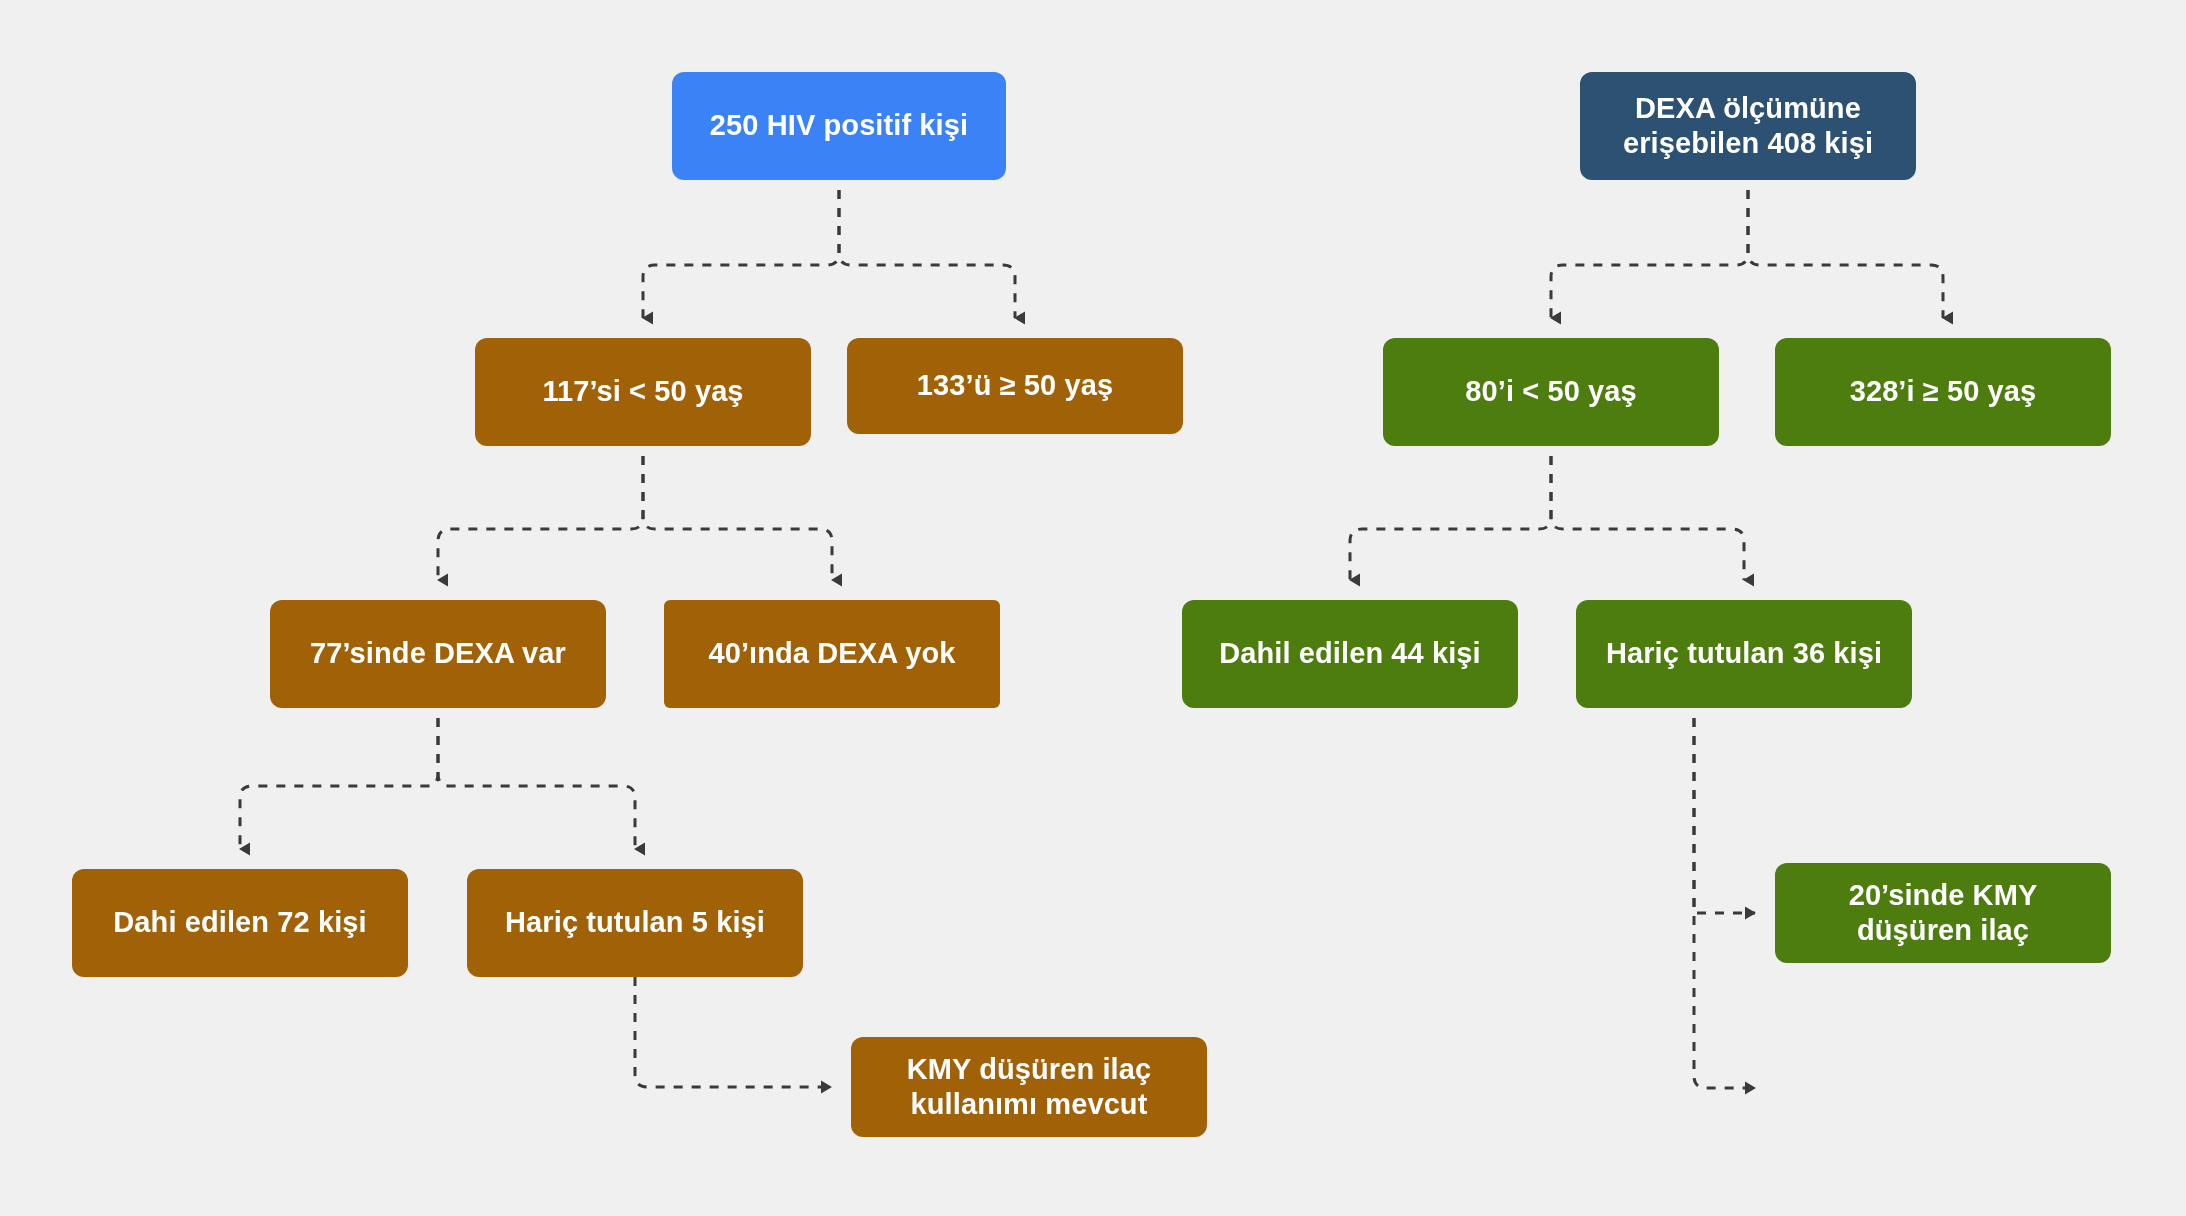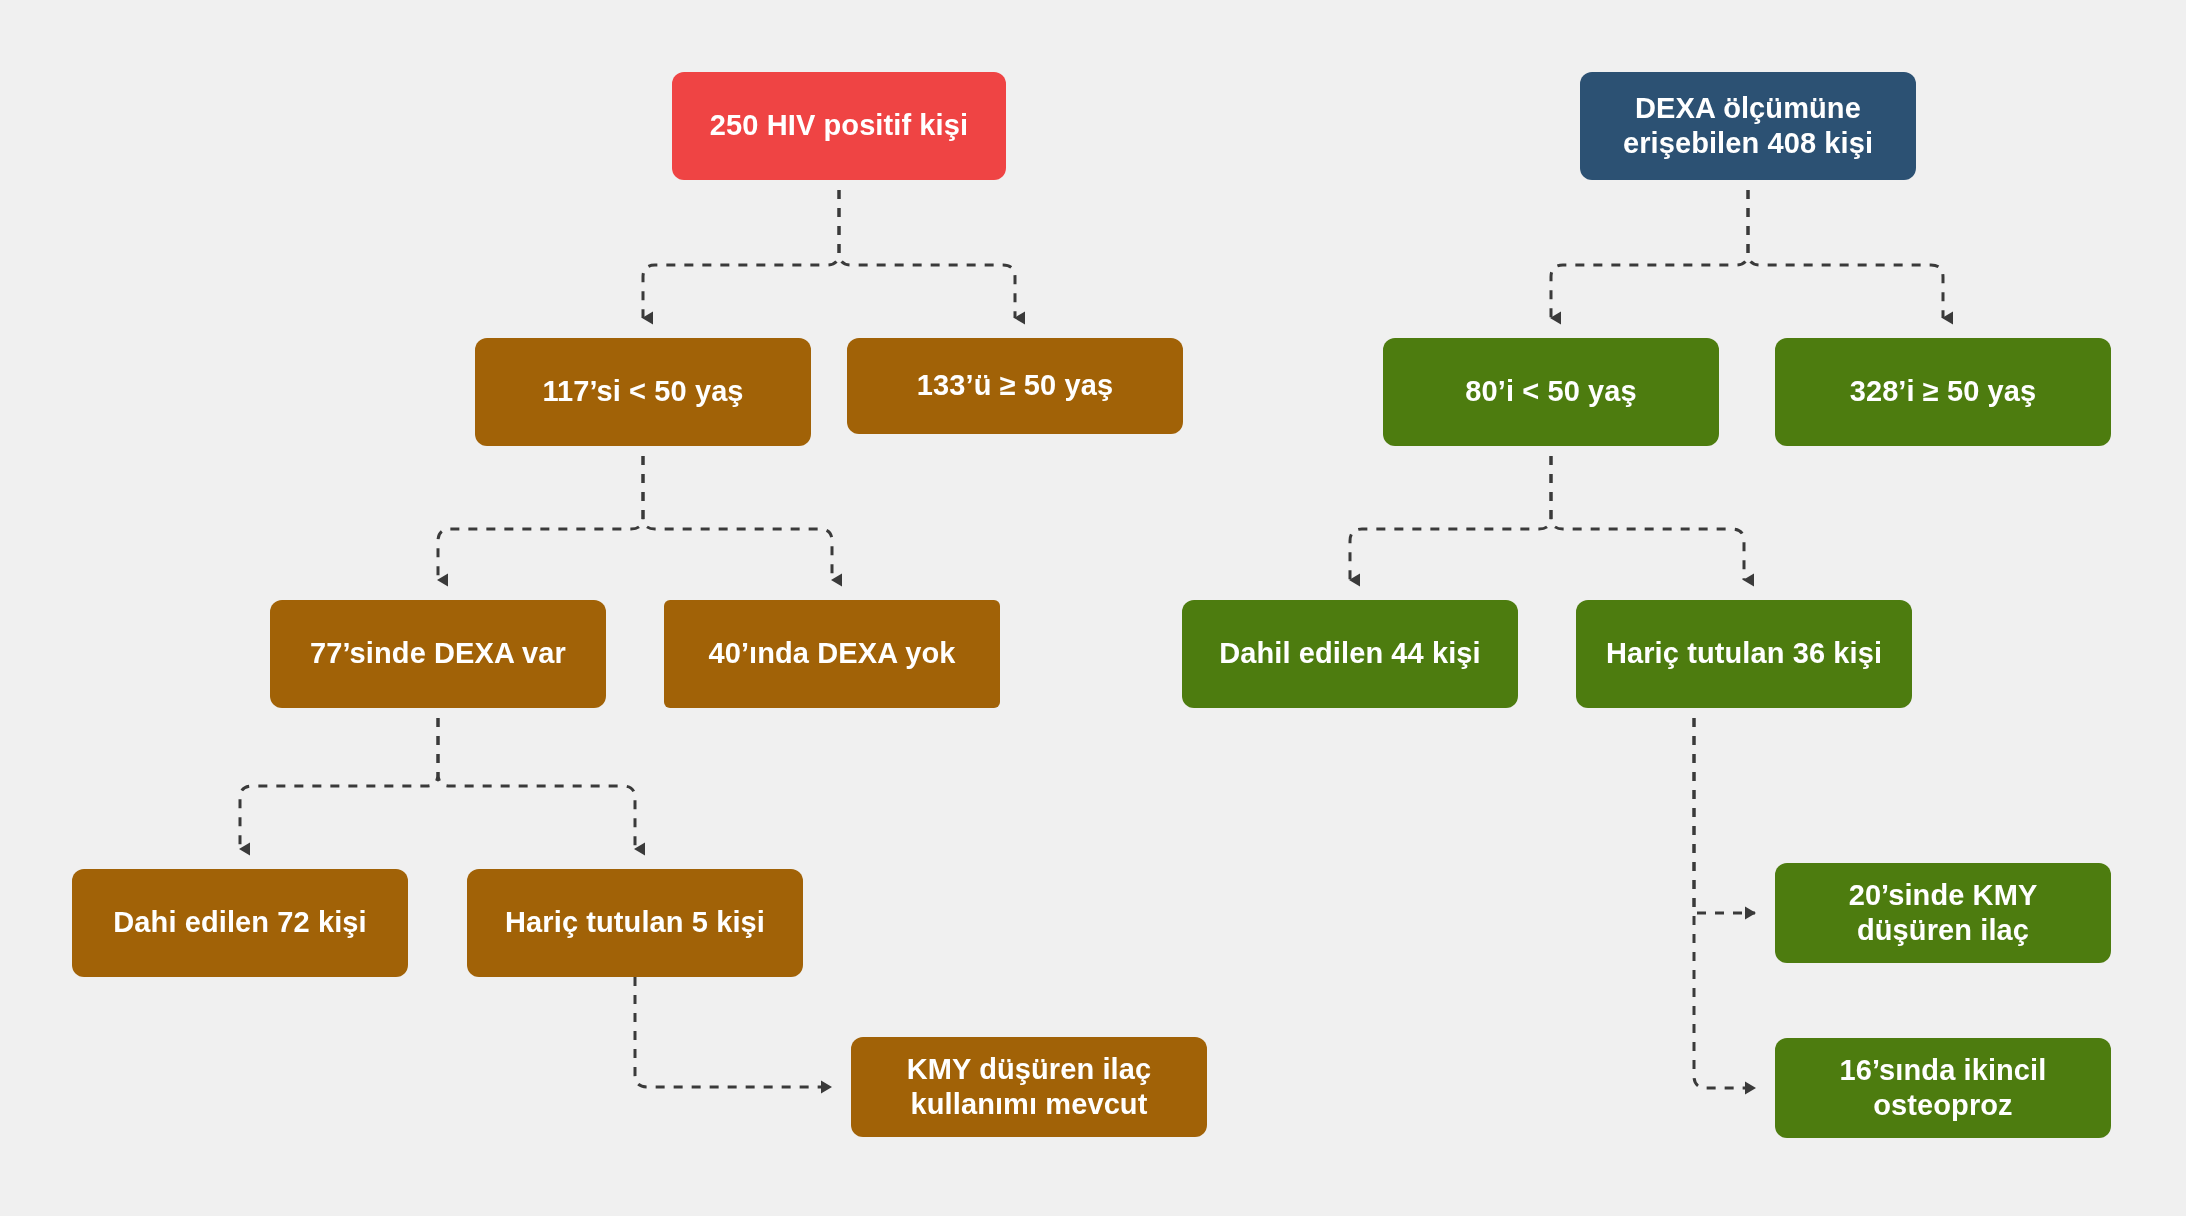--- a/index.html
+++ b/index.html
@@ -34,21 +34,21 @@
     text-align: center;
     border-radius: 12px;
     color: #ffffff;
     font-weight: bold;
     font-size: 29px;
     line-height: 1.22;
     padding: 6px 14px;
     letter-spacing: 0.1px;
     white-space: pre-line;
   }
-  .n-root-red   { background: #ef4444; }
+  .n-root-red   { background: #3b82f6; }
   .n-root-navy  { background: #2c5173; }
   .n-orange     { background: #a16207; }
   .n-blue       { background: #4d7c0f; }
 </style>
 </head>
 <body>
 
 <div id="stage">
 
   <svg id="edges" viewBox="0 0 2186 1216" xmlns="http://www.w3.org/2000/svg">
@@ -115,16 +115,14 @@
   <div class="node n-orange" style="left:72px; top:869px; width:336px; height:108px;">Dahi edilen 72 kişi</div>
 
   <div class="node n-orange" style="left:467px; top:869px; width:336px; height:108px;">Hariç tutulan 5 kişi</div>
 
   <div class="node n-blue" style="left:1775px; top:863px; width:336px; height:100px;">20’sinde KMY
 düşüren ilaç</div>
 
   <div class="node n-orange" style="left:851px; top:1037px; width:356px; height:100px;">KMY düşüren ilaç
 kullanımı mevcut</div>
 
-  <div class="node n-blue" style="left:1775px; top:1038px; width:336px; height:100px;">16’sında ikincil
-osteoproz</div>
 
 </div>
 
 </body></html>

